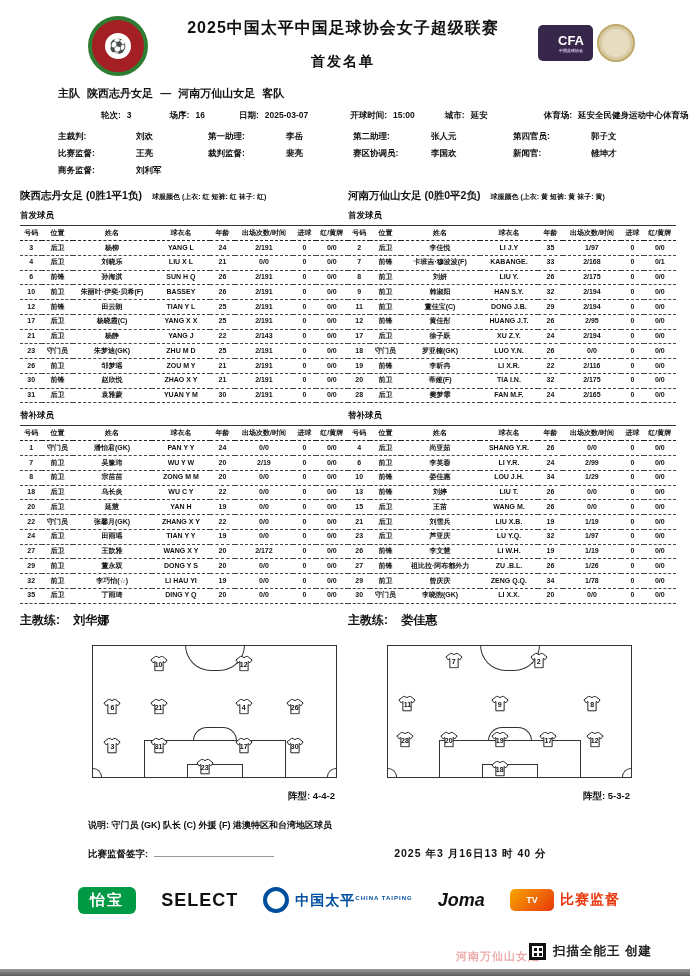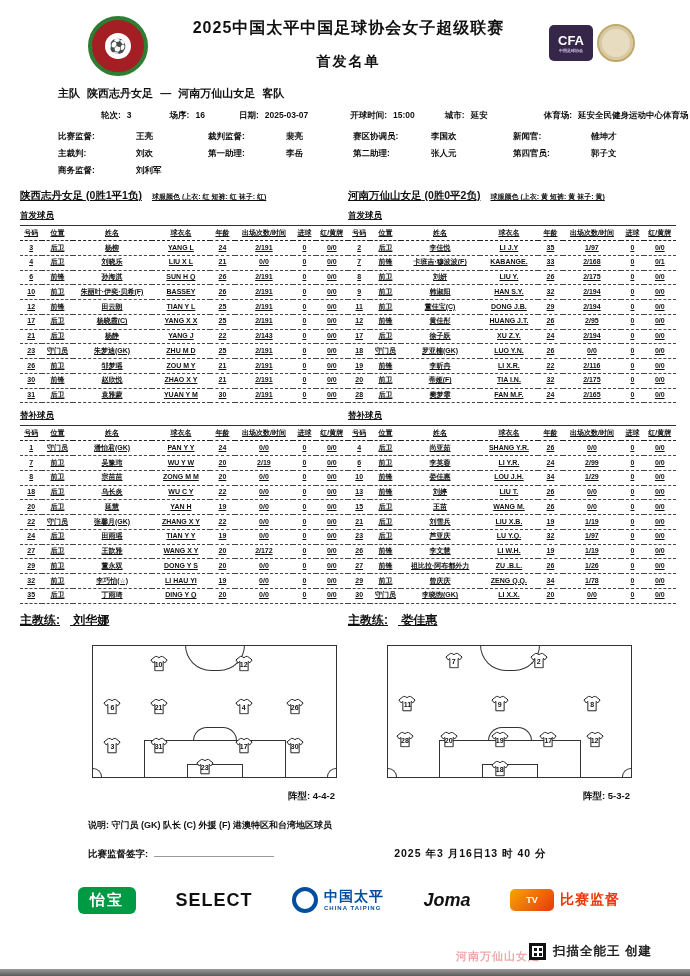--- a/index.html
+++ b/index.html
@@ -7,37 +7,37 @@
   .page{width:690px;height:976px;position:relative;background:#fff;}
 
   
   .hdr{display:flex;align-items:flex-start;padding:16px 55px 0 88px;}
   .crest{width:52px;height:52px;border-radius:50%;border:4px solid #2e7d32;background:#a31f24;display:flex;align-items:center;justify-content:center;flex:0 0 auto;}
   .crest .ball{width:26px;height:26px;border-radius:50%;background:#fff;display:flex;align-items:center;justify-content:center;font-size:14px;color:#222;}
   .titles{flex:1;text-align:center;padding-top:2px;}
   .title{font-size:16px;font-weight:bold;letter-spacing:1px;}
   .subtitle{font-size:14px;font-weight:bold;margin-top:14px;letter-spacing:2px;}
   .cfa-wrap{display:flex;align-items:center;gap:4px;flex:0 0 auto;margin-top:8px;}
-  .cfa-box{width:44px;height:36px;background:#35264a;border-radius:5px;color:#fff;display:flex;flex-direction:column;align-items:center;justify-content:center;font-weight:bold;font-size:13px;line-height:1;}
+  .cfa-box{width:44px;height:36px;background:#35264a;border-radius:5px;color:#fff;display:flex;flex-direction:column;align-items:center;justify-content:center;font-weight:bold;font-size:13px;line-height:1;padding-left:11px;}
   .cfa-box small{font-size:4px;color:#d6c2e8;margin-top:2px;}
   .cfa-coin{width:34px;height:34px;border-radius:50%;background:#e7dcc0;border:2px solid #bfa96a;box-shadow:inset 0 0 0 3px #d8c9a2;}
 
   
   .teamsline{padding:10px 0 0 58px;font-size:11px;font-weight:bold;}
   .teamsline span{margin-right:4px;}
   .inforow{display:flex;padding:9px 0 0 58px;font-size:8.5px;font-weight:bold;white-space:nowrap;}
   .inforow .pair{margin-right:0;}
   .inforow .pair .lbl{margin-right:6px;}
   .pair{display:inline-block;}
   .officials{padding:4px 0 0 58px;font-size:8.5px;font-weight:bold;}
   .offrow{display:grid;grid-template-columns:150px 145px 160px 150px;margin-top:5px;}
   .offrow .pair{display:grid;grid-template-columns:78px auto;}
 
   
-  .teams{display:flex;gap:0;padding:12px 14px 0 20px;text-decoration:underline;}
+  .teams{display:flex;gap:0;padding:12px 14px 0 20px;}
   .teamcol{flex:1;min-width:0;}
   .teamhead{display:flex;align-items:baseline;gap:10px;font-weight:bold;}
   .teamhead .tname{font-size:10.5px;white-space:nowrap;}
   .teamhead .tkit{font-size:7px;white-space:nowrap;}
   .seclabel{font-size:8.5px;font-weight:bold;margin:7px 0 3px 0;}
   table.ptable{border-collapse:collapse;width:100%;table-layout:fixed;}
   table.ptable th{font-size:7px;font-weight:bold;border-top:1px solid #333;border-bottom:1.2px dashed #222;padding:2px 0;white-space:nowrap;overflow:hidden;}
   table.ptable td{font-size:7px;font-weight:bold;text-align:center;border-bottom:1.2px dashed #444;padding:2.5px 0;word-break:break-all;line-height:1.25;}
   .c0{width:22px;} .c1{width:30px;} .c2{width:78px;} .c3{width:58px;} .c4{width:24px;} .c5{width:58px;} .c6{width:22px;} .c7{width:32px;}
   .coachline{font-size:12px;font-weight:bold;margin-top:8px;}
@@ -62,21 +62,21 @@
   
   .note{padding:16px 0 0 88px;font-size:9px;font-weight:bold;}
   .sigrow{display:flex;align-items:baseline;padding:14px 0 0 88px;font-size:9.5px;font-weight:bold;}
   .sigrow .sigline{display:inline-block;width:120px;border-bottom:1px solid #999;height:10px;margin-left:6px;}
   .sigrow .dt{margin-left:120px;font-size:10.5px;letter-spacing:1px;}
   .sponsors{display:flex;align-items:center;justify-content:space-between;padding:26px 70px 0 78px;}
   .logo{display:flex;align-items:center;gap:6px;}
   .logo-yibao .badge{background:#009944;color:#fff;font-weight:bold;font-size:15px;padding:4px 12px;border-radius:6px;letter-spacing:2px;}
   .logo-select .txt{font-size:18px;font-weight:bold;letter-spacing:1px;color:#111;}
   .logo-taiping .ring{width:26px;height:26px;border-radius:50%;border:4px solid #004e9e;box-sizing:border-box;}
-  .logo-taiping .col{display:flex;flex-direction:column;line-height:1;}
+  .logo-taiping .col{display:flex;flex-direction:row;line-height:1;}
   .logo-taiping .cn{color:#004e9e;font-size:14px;font-weight:bold;letter-spacing:1px;}
   .logo-taiping .en{color:#004e9e;font-size:6px;font-weight:bold;margin-top:2px;letter-spacing:1px;}
   .logo-joma .txt{font-size:18px;font-weight:bold;font-style:italic;color:#111;}
   .logo-ftv .sq{width:44px;height:22px;border-radius:5px;background:linear-gradient(135deg,#f7a600,#e8380d);display:flex;align-items:center;justify-content:center;color:#fff;font-size:9px;font-weight:bold;}
   .logo-ftv .txt{color:#e8380d;font-size:14px;font-weight:bold;letter-spacing:1px;}
 
   .watermark{position:absolute;right:150px;bottom:12px;color:rgba(205,40,40,.4);font-size:11px;font-weight:bold;letter-spacing:1px;}
   .camscan{position:absolute;right:38px;bottom:16px;display:flex;align-items:center;gap:7px;}
   .camscan .qr{width:17px;height:17px;background:#111;position:relative;}
   .camscan .qr::after{content:"";position:absolute;inset:3px;background:
@@ -118,58 +118,58 @@
   <div class="inforow">
       <span class="pair" style="margin-right: 38px; padding-left: 43px;"><span class="lbl">轮次:</span><span class="val">3</span></span>
       <span class="pair" style="margin-right: 34px;"><span class="lbl">场序:</span><span class="val">16</span></span>
       <span class="pair" style="margin-right: 42px;"><span class="lbl">日期:</span><span class="val">2025-03-07</span></span>
       <span class="pair" style="margin-right: 30px;"><span class="lbl">开球时间:</span><span class="val">15:00</span></span>
       <span class="pair" style="margin-right: 56px;"><span class="lbl">城市:</span><span class="val">延安</span></span>
       <span class="pair"><span class="lbl">体育场:</span><span class="val">延安全民健身运动中心体育场</span></span>
     </div>
 
   <div class="officials">
+    <div class="offrow">
+        <span class="pair">
+          <span class="lbl">主裁判:</span>
+          <span class="val">刘欢</span>
+        </span>
+        <span class="pair">
+          <span class="lbl">第一助理:</span>
+          <span class="val">李岳</span>
+        </span>
+        <span class="pair">
+          <span class="lbl">第二助理:</span>
+          <span class="val">张人元</span>
+        </span>
+        <span class="pair">
+          <span class="lbl">第四官员:</span>
+          <span class="val">郭子文</span>
+        </span>
+      </div>
     <div class="offrow">
         <span class="pair">
           <span class="lbl">比赛监督:</span>
           <span class="val">王亮</span>
         </span>
         <span class="pair">
           <span class="lbl">裁判监督:</span>
           <span class="val">裴亮</span>
         </span>
         <span class="pair">
           <span class="lbl">赛区协调员:</span>
           <span class="val">李国欢</span>
         </span>
         <span class="pair">
           <span class="lbl">新闻官:</span>
           <span class="val">雒坤才</span>
         </span>
       </div>
     <div class="offrow">
         <span class="pair">
-          <span class="lbl">主裁判:</span>
-          <span class="val">刘欢</span>
-        </span>
-        <span class="pair">
-          <span class="lbl">第一助理:</span>
-          <span class="val">李岳</span>
-        </span>
-        <span class="pair">
-          <span class="lbl">第二助理:</span>
-          <span class="val">张人元</span>
-        </span>
-        <span class="pair">
-          <span class="lbl">第四官员:</span>
-          <span class="val">郭子文</span>
-        </span>
-      </div>
-    <div class="offrow">
-        <span class="pair">
           <span class="lbl">商务监督:</span>
           <span class="val">刘利军</span>
         </span>
       </div>
   </div>
 
   <div class="teams">
 
     <div class="teamcol">
       <div class="teamhead">

